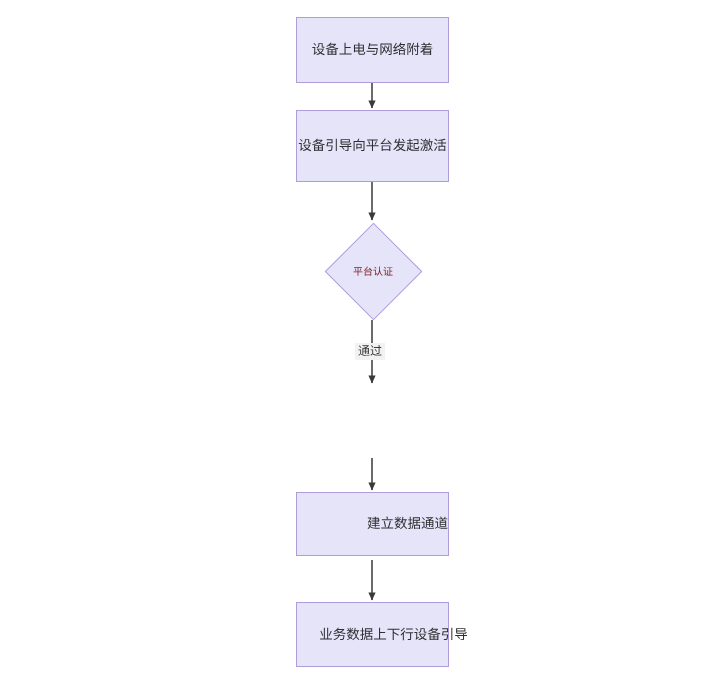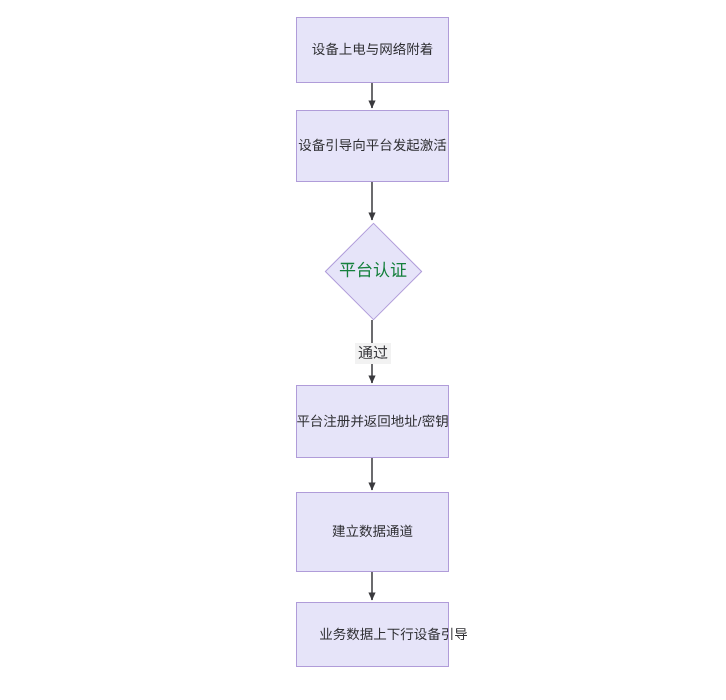--- a/index.html
+++ b/index.html
@@ -58,32 +58,32 @@
     margin-left: -34.5px;
     margin-top: -34.5px;
     background: #e6e4f9;
     border: 1.4px solid #b09cd9;
     transform: rotate(45deg);
     box-sizing: border-box;
   }
   .node-decision .dec-label {
     position: relative;
     z-index: 2;
-    font-size: 17px;
-    color: #15803d;
+    font-size: 10px;
+    color: #7f1d1d;
     line-height: 1.5;
     white-space: nowrap;
   }
   .node-line {
     display: block;
     white-space: nowrap;
   }
   .edge-label {
     position: absolute;
-    font-size: 15px;
+    font-size: 12px;
     color: #3a3a3e;
     background: #f2f2f2;
     padding: 1px 3px;
     line-height: 1.25;
     white-space: nowrap;
     box-sizing: border-box;
   }
 </style>
 </head>
 <body>
@@ -115,26 +115,22 @@
   <div class="node node-process" id="node-n2" style="left:296px; top:110px; width:153px; height:72px;">
     <span class="node-line">设备引导</span>
     <span class="node-line">向平台发起激活</span>
   </div>
 
   <div class="node node-decision" id="node-n3" style="left:324px; top:222px; width:98px; height:98px;">
     <span class="dec-shape"></span>
     <span class="dec-label">平台认证</span>
   </div>
 
-  <div class="node node-process" id="node-n4" style="left:296px; top:385px; width:153px; height:73px;">
-    <span class="node-line">平台注册</span>
-    <span class="node-line">并返回地址/密钥</span>
-  </div>
 
-  <div class="node node-process" id="node-n5" style="left:296px; top:492px; width:153px; height:80px;">
+  <div class="node node-process" id="node-n5" style="left:296px; top:492px; width:153px; height:64px;justify-content:flex-end;">
     <span class="node-line">建立数据通道</span>
   </div>
 
   <div class="node node-process" id="node-n6" style="left:296px; top:602px; width:153px; height:65px;padding-left:42px;">
     <span class="node-line">业务数据上下行</span>
     <span class="node-line">设备引导</span>
   </div>
 
   <div class="edge-label" style="left:355px; top:343px;">通过</div>
 

